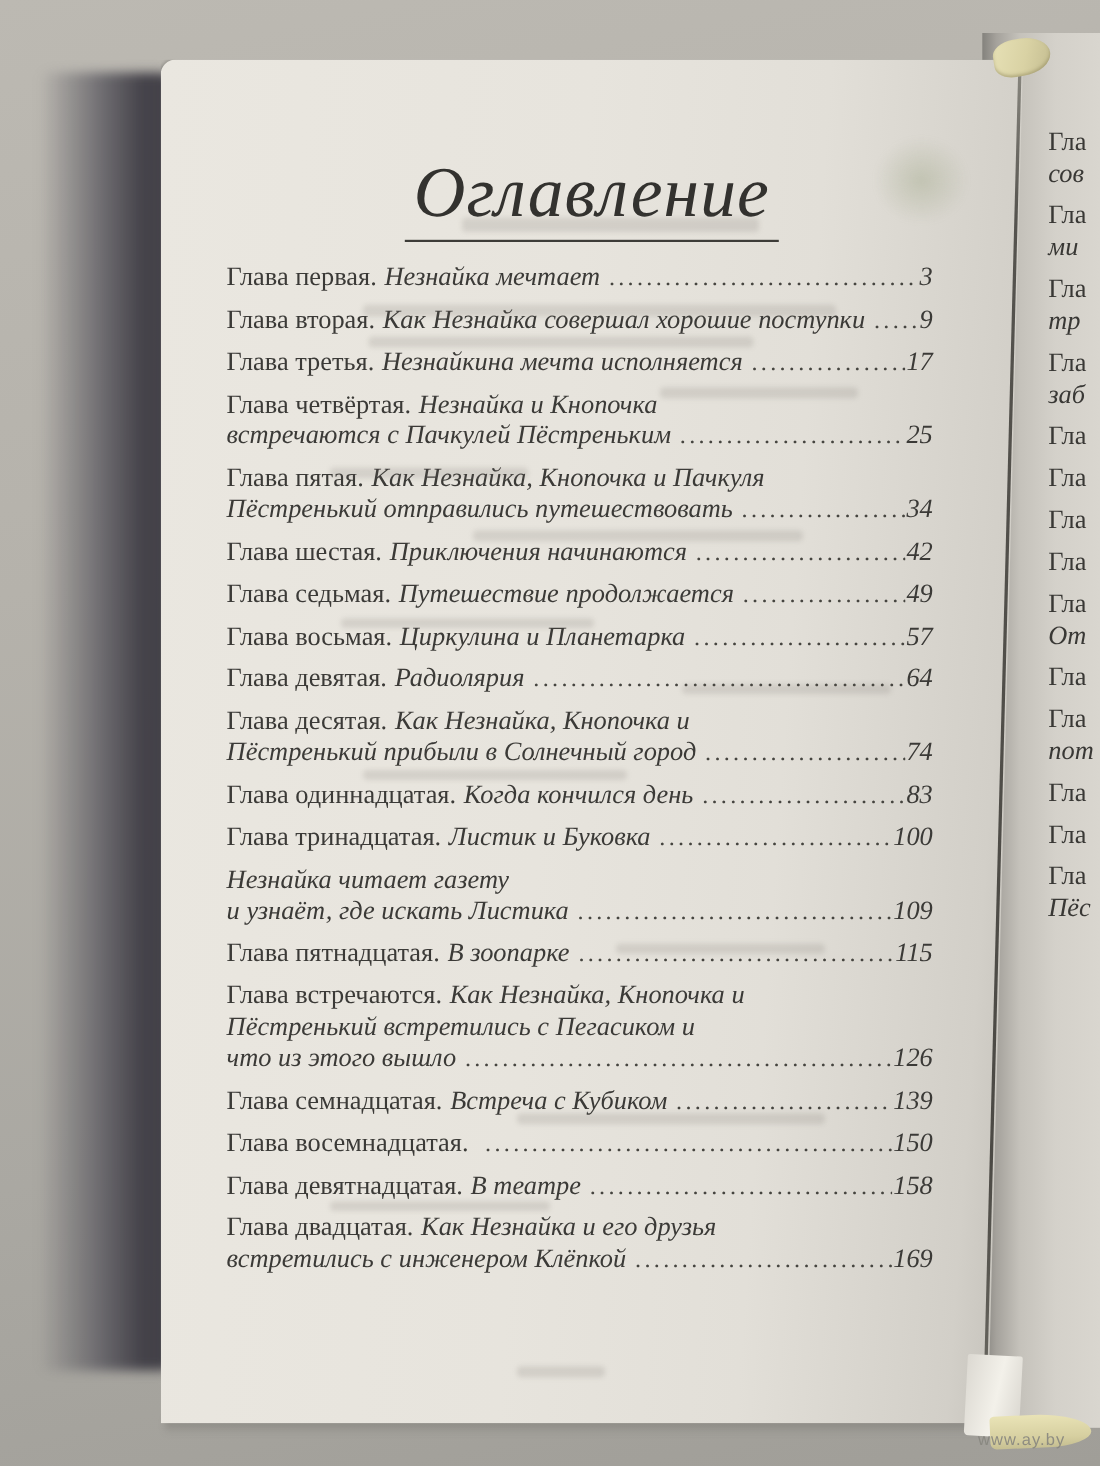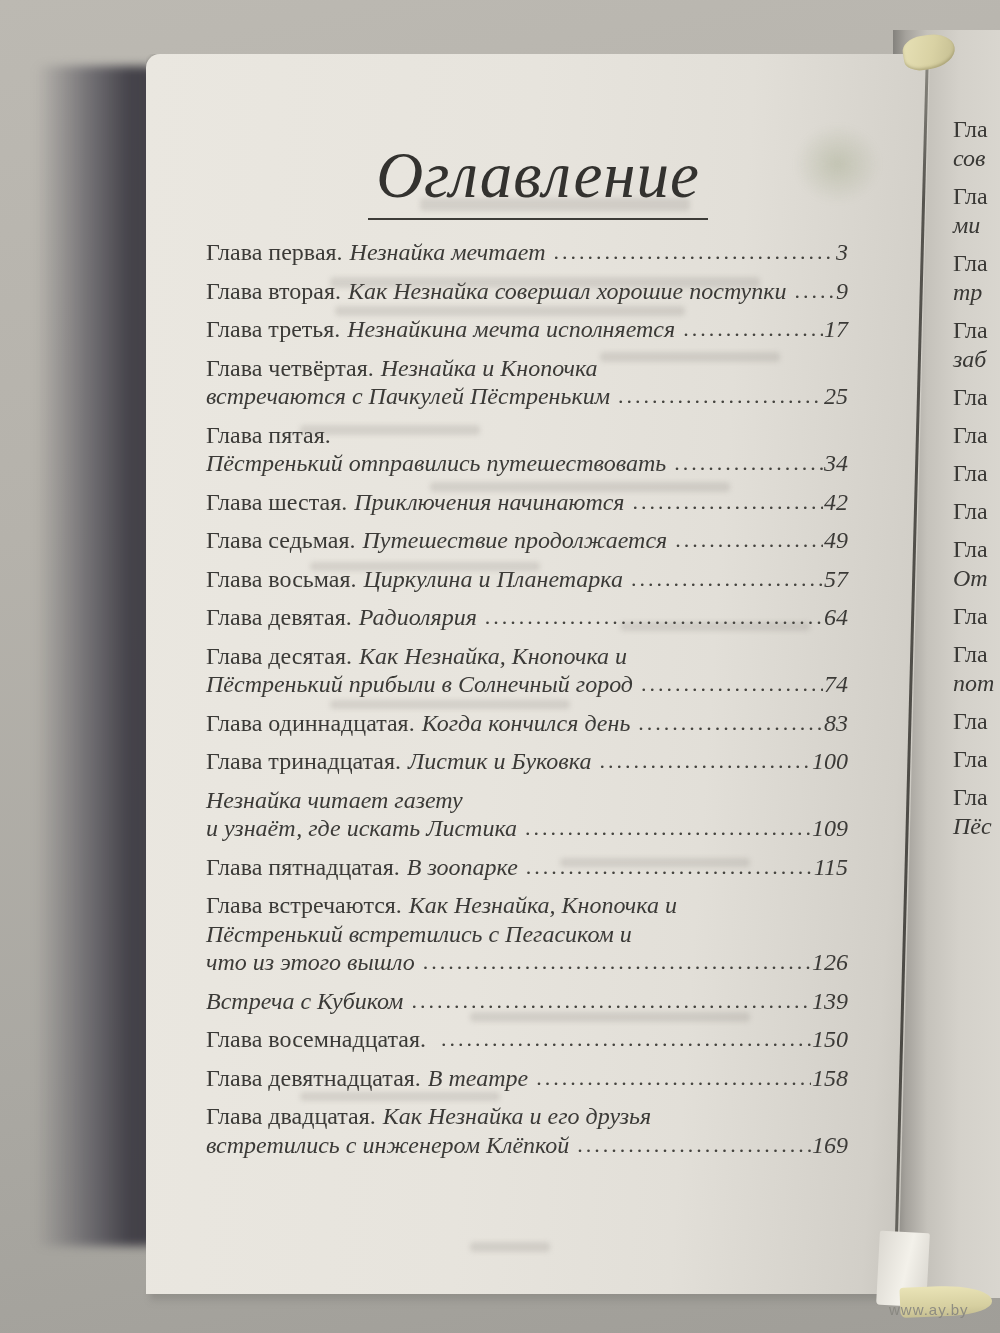--- a/index.html
+++ b/index.html
@@ -179,20 +179,21 @@
           </div>
           <div class="tline">
             <span class="tpart">встречаются с Пачкулей Пёстреньким</span>
             <span class="leader"></span>
             <span class="pagenum">25</span>
           </div>
         </div>
         <div class="entry">
           <div class="tline">
             <span class="lab">Глава пятая.</span>
+            <span class="tpart">Как Незнайка, Кнопочка и Пачкуля</span>
           </div>
           <div class="tline">
             <span class="tpart">Пёстренький отправились путешествовать</span>
             <span class="leader"></span>
             <span class="pagenum">34</span>
           </div>
         </div>
         <div class="entry">
           <div class="tline">
             <span class="lab">Глава шестая.</span>
@@ -279,20 +280,21 @@
             <span class="tpart">Пёстренький встретились с Пегасиком и</span>
           </div>
           <div class="tline">
             <span class="tpart">что из этого вышло</span>
             <span class="leader"></span>
             <span class="pagenum">126</span>
           </div>
         </div>
         <div class="entry">
           <div class="tline">
+            <span class="lab">Глава семнадцатая.</span>
             <span class="tpart">Встреча с Кубиком</span>
             <span class="leader"></span>
             <span class="pagenum">139</span>
           </div>
         </div>
         <div class="entry">
           <div class="tline">
             <span class="lab">Глава восемнадцатая.</span>
             <span class="leader"></span>
             <span class="pagenum">150</span>

